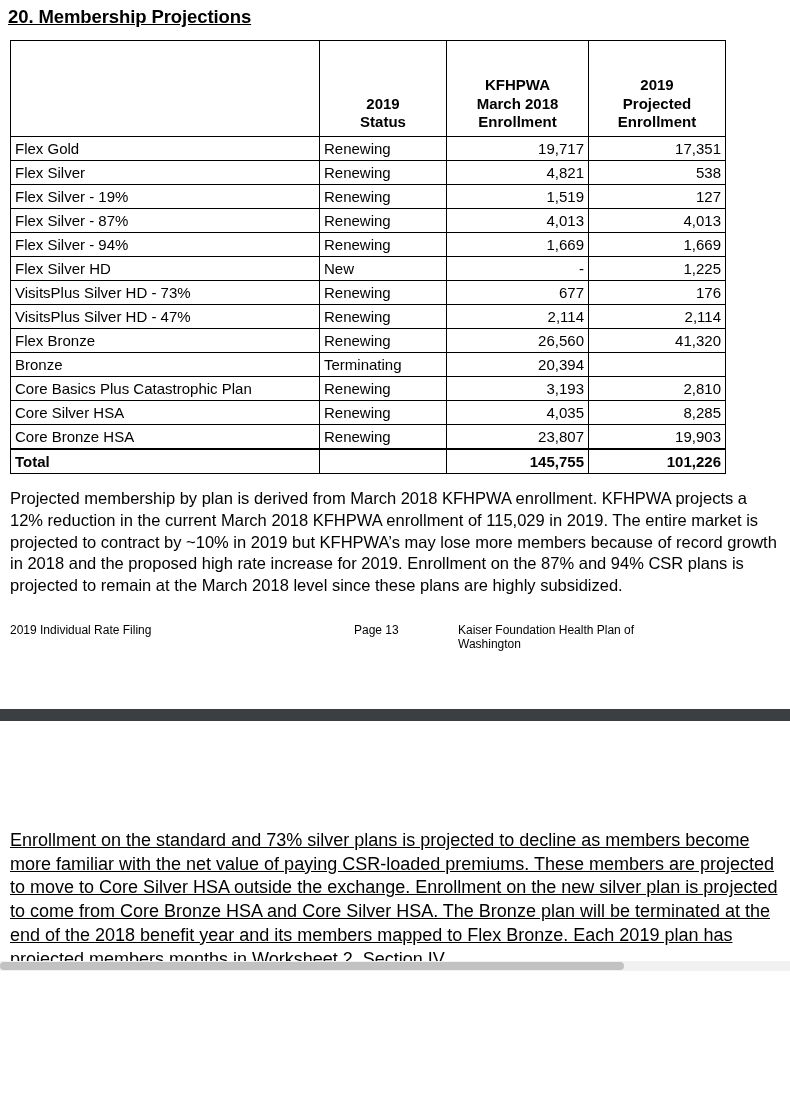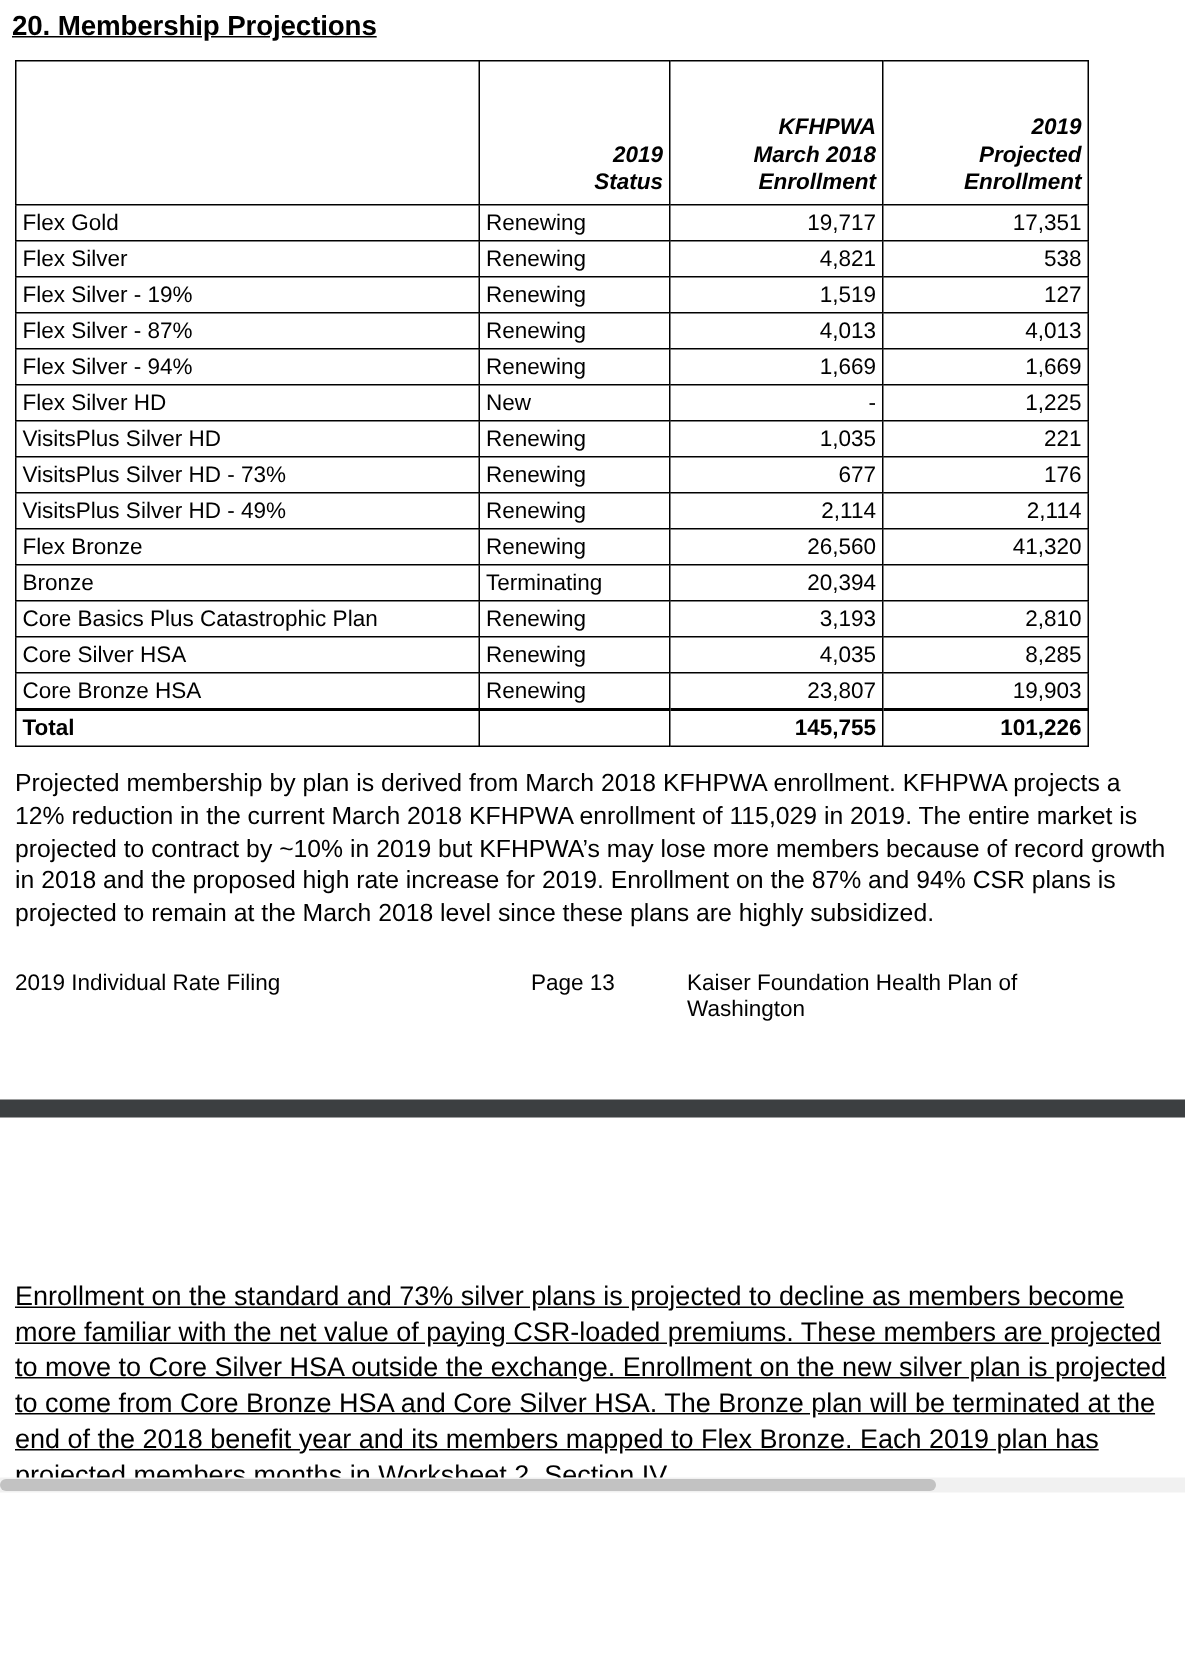--- a/index.html
+++ b/index.html
@@ -34,25 +34,24 @@
   }
   table.membership td, table.membership th {
     border: 1px solid #000;
     font-size: 15px;
     padding: 1px 4px;
     vertical-align: bottom;
     line-height: 1.25;
   }
   table.membership thead th {
     font-weight: bold;
-    text-align: right;
+    text-align: center;
     vertical-align: bottom;
     height: 90px;
     padding-bottom: 4px;
-    font-style: italic;
   }
   th.col-plan { width: 300px; }
   th.col-status { width: 118px; }
   th.col-enroll { width: 133px; }
   th.col-proj { width: 128px; }
   th.col-status { text-align: left; padding-left: 5px; }
   .hdr-line { display: block; }
   td.plan { text-align: left; }
   td.status { text-align: left; }
   td.num { text-align: right; padding-right: 5px; }
@@ -65,21 +64,21 @@
   .body-text {
     margin: 14px 10px 0 10px;
     font-size: 16.5px;
     line-height: 1.32;
     width: 768px;
   }
   .footer {
     margin: 26px 0 0 0;
     position: relative;
     height: 22px;
-    font-size: 15px;
+    font-size: 12px;
   }
   .footer .f-left { position: absolute; left: 10px; top: 0; }
   .footer .f-center { position: absolute; left: 354px; top: 0; }
   .footer .f-right { position: absolute; left: 458px; top: 0; }
   .page-gap {
     height: 64px;
   }
   .page-divider {
     height: 12px;
     background: #3c3f41;
@@ -169,33 +168,27 @@
           <td class="num">1,669</td>
           <td class="num">1,669</td>
         </tr>
         <tr>
           <td class="plan">Flex Silver HD</td>
           <td class="status">New</td>
           <td class="num">-</td>
           <td class="num">1,225</td>
         </tr>
         <tr>
-          <td class="plan">VisitsPlus Silver HD</td>
-          <td class="status">Renewing</td>
-          <td class="num">1,035</td>
-          <td class="num">221</td>
-        </tr>
-        <tr>
           <td class="plan">VisitsPlus Silver HD - 73%</td>
           <td class="status">Renewing</td>
           <td class="num">677</td>
           <td class="num">176</td>
         </tr>
         <tr>
-          <td class="plan">VisitsPlus Silver HD - 49%</td>
+          <td class="plan">VisitsPlus Silver HD - 47%</td>
           <td class="status">Renewing</td>
           <td class="num">2,114</td>
           <td class="num">2,114</td>
         </tr>
         <tr>
           <td class="plan">Flex Bronze</td>
           <td class="status">Renewing</td>
           <td class="num">26,560</td>
           <td class="num">41,320</td>
         </tr>

